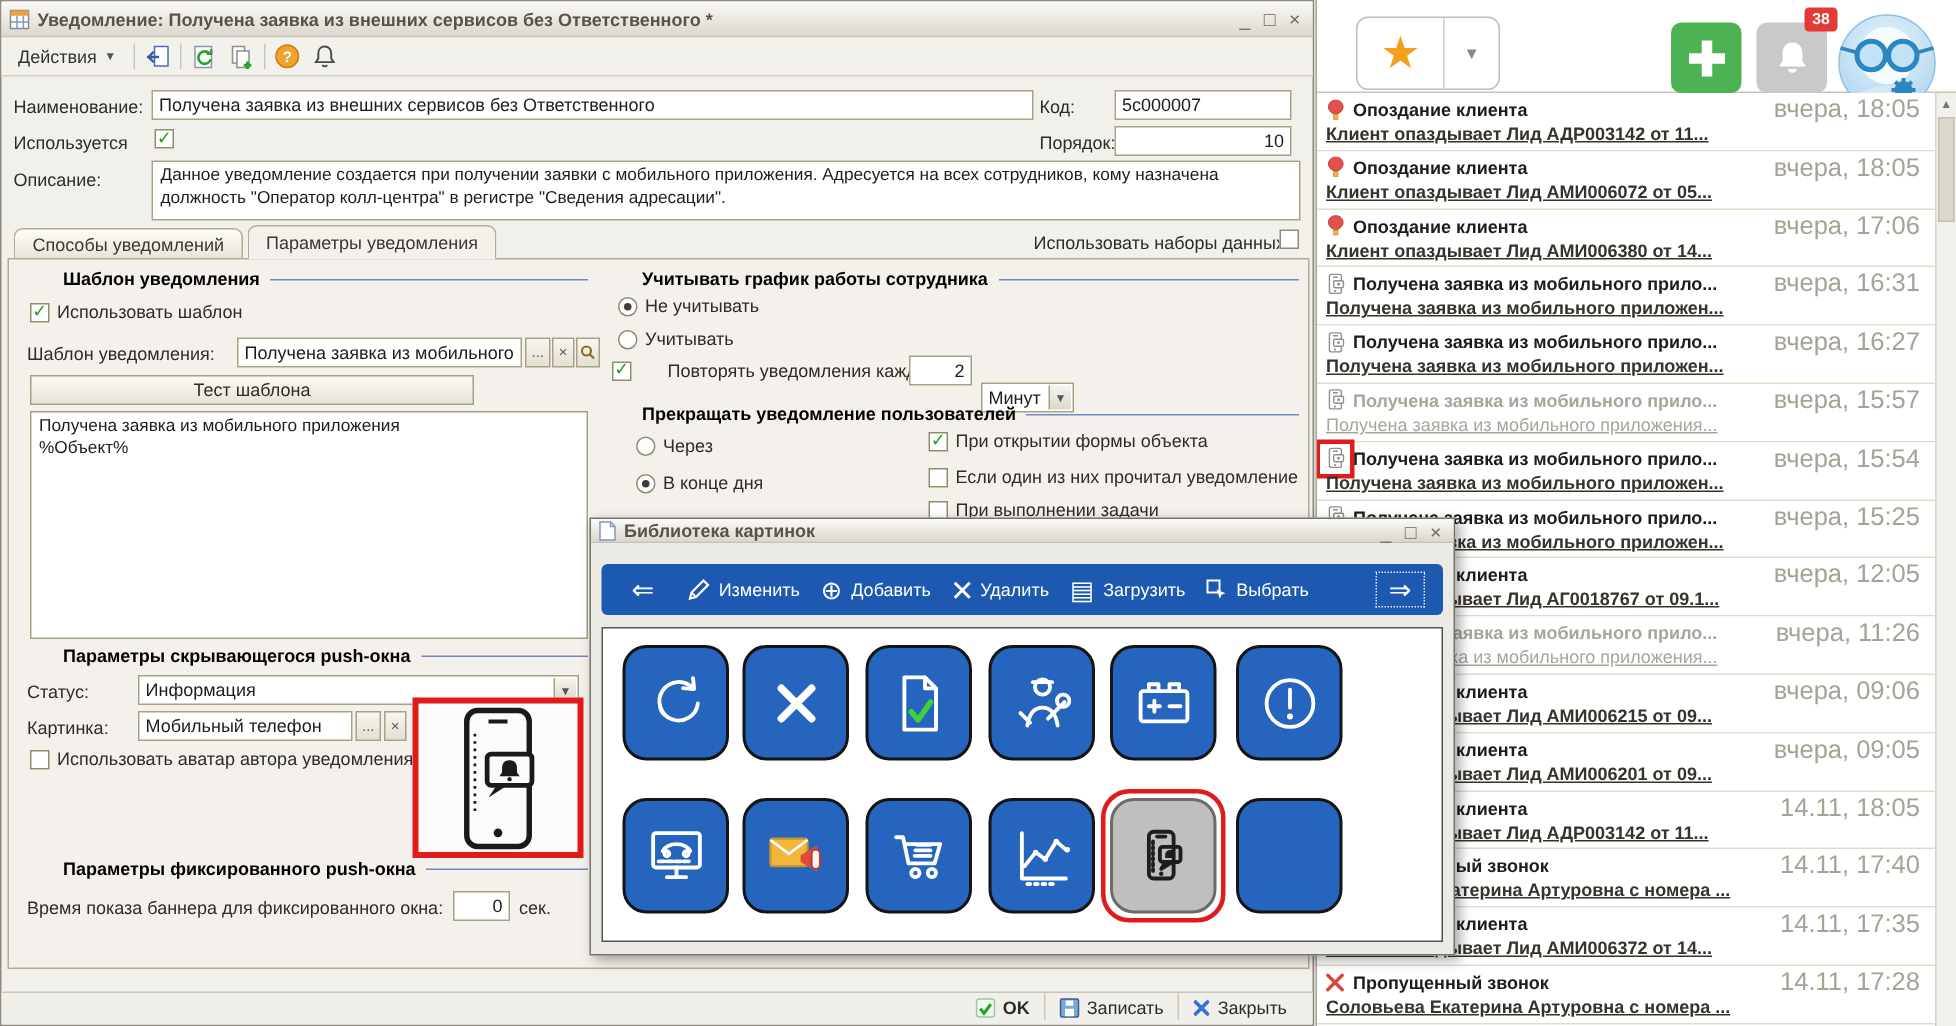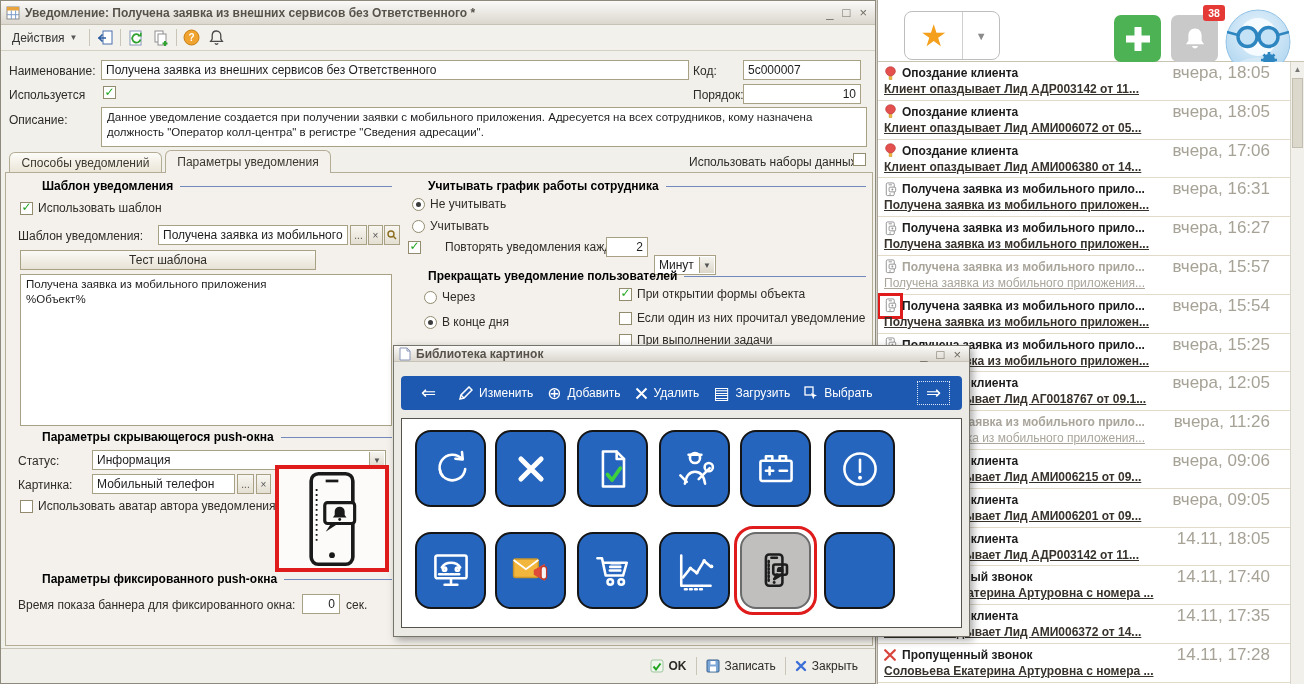--- a/index.html
+++ b/index.html
@@ -46,22 +46,22 @@
   #tab-panel { position:absolute; left:4px; top:171px; width:868px; height:474px;
                border:1px solid #b4ad96; background:#f4f1ec; }
 
   .bigtext { position:absolute; background:#fff; border:1px solid #a9a183; font-size:11.5px; color:#1d1d1d;
              padding:2px 5px; line-height:15px; white-space:pre-line; }
   .test-btn { position:absolute; background:linear-gradient(#fbfaf6,#e7e2d5); border:1px solid #a9a183;
               font-size:12px; color:#2e2c28; display:flex; align-items:center; justify-content:center; }
   #phone-frame { position:absolute; left:269px; top:292px; width:114px; height:107px;
                  border:4px solid #e01b1b; background:#fcfbf9; display:flex; align-items:center; justify-content:center; }
 
-  #main-footer { position:absolute; left:0; right:0; bottom:0; height:35px; border-top:1px solid #c9c5b9;
-                 background:#f1efe9; display:flex; align-items:center; justify-content:flex-end; padding-right:8px; }
+  #main-footer { position:absolute; left:0; right:0; bottom:0; height:22px; border-top:1px solid #c9c5b9;
+                 background:#f1efe9; display:flex; align-items:flex-start; justify-content:flex-end; padding-right:8px; }
   .fbtn { display:flex; align-items:center; gap:5px; font-size:12px; color:#2e2c28; padding:3px 9px; }
   .fbtn b { font-weight:bold; }
   .fsep { width:1px; height:18px; background:#c9c5b9; }
 
   
   #dialog { position:absolute; left:393px; top:345px; width:577px; height:292px; background:#eceae4;
             border:1px solid #76736a; box-shadow:3px 3px 8px rgba(0,0,0,.35); z-index:50; }
   #dialog .titlebar { height:16px;align-items:flex-end; }
   #dlg-toolbar { position:absolute; left:7px; right:7px; top:30px; height:34px; background:#1d59b0;
                  border-radius:4px; display:flex; align-items:center; padding:0 12px; gap:14px; color:#fff; }
@@ -87,21 +87,21 @@
              display:flex; align-items:center; justify-content:center; }
   #bell-btn { position:absolute; left:293px; top:15px; width:47px; height:47px; background:#c9c9c9; border-radius:7px;
               display:flex; align-items:center; justify-content:center; }
   #bell-badge { position:absolute; left:325px; top:5px; min-width:22px; height:16px; background:#e53935; color:#fff;
                 font-size:10.5px; font-weight:bold; border-radius:3px; display:flex; align-items:center; justify-content:center;
                 padding:0 3px; z-index:2; }
   #avatar { position:absolute; left:347px; top:9px; width:66px; height:66px; border-radius:50%; overflow:hidden; }
 
   #notification-list { position:absolute; left:0; right:14px; top:62px; bottom:0; overflow:hidden; }
   .notif { position:relative; height:38.8px; border-bottom:1px solid #e2dbc9; background:#fff; }
-  .notif-trow { display:flex; align-items:center; padding:3px 16px 0 4px; height:19px; }
+  .notif-trow { display:flex; align-items:center; padding:3px 6px 0 4px; height:19px; }
   .notif-icon { width:16px; height:16px; display:flex; align-items:center; justify-content:center; flex:none; margin-right:4px; }
   .notif-icon.hl { outline:3px solid #e01b1b; outline-offset:2px; }
   .notif-title { font-size:12px; font-weight:bold; color:#1c1c1c; white-space:nowrap; overflow:hidden; flex:1; }
   .notif-time { font-size:17px; color:#a6a296; margin-left:6px; padding-right:4px; white-space:nowrap; }
   .notif-link { margin:1px 0 0 6px; font-size:12px; font-weight:bold; color:#37322b; text-decoration:underline;
                 white-space:nowrap; overflow:hidden; }
   .notif.read .notif-title, .notif.read .notif-link { color:#a9a59b; }
   .notif.read .notif-link { font-weight:normal; }
   #list-scrollbar { position:absolute; right:0; top:62px; bottom:0; width:14px; background:#f2f0ea; border-left:1px solid #d8d4c8; }
   #list-scrollbar .up { height:15px; display:flex; align-items:center; justify-content:center; font-size:8px; color:#777; }

